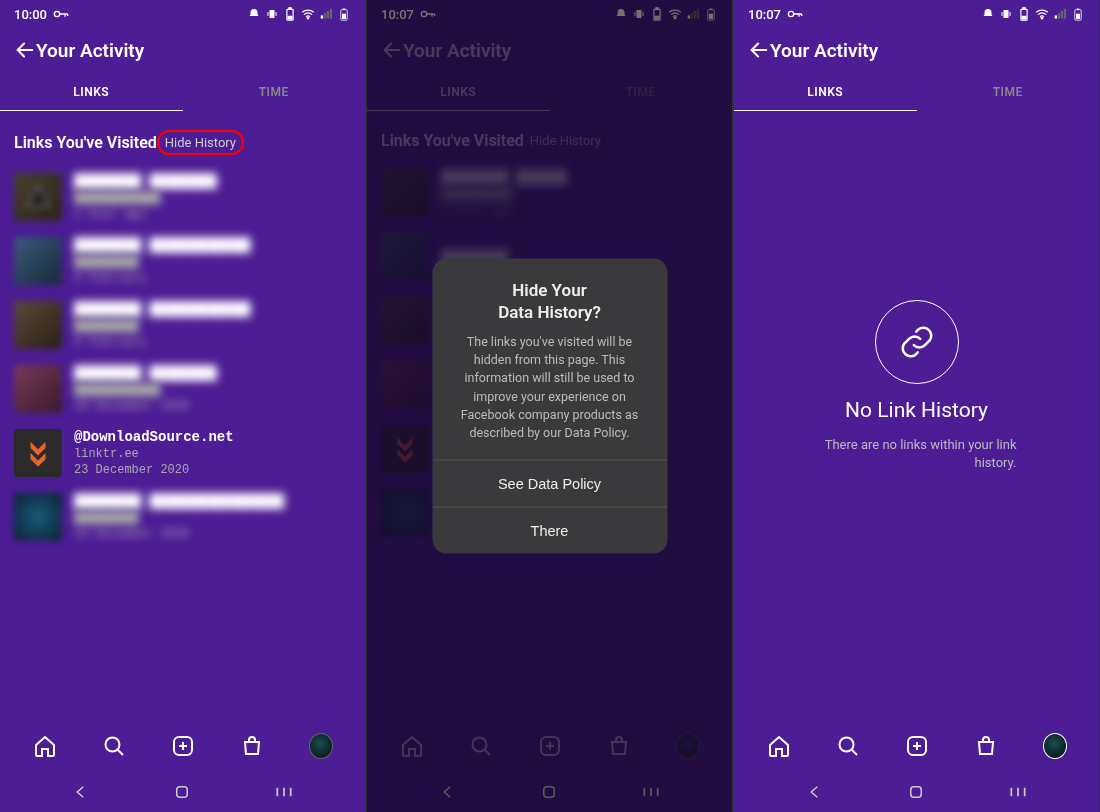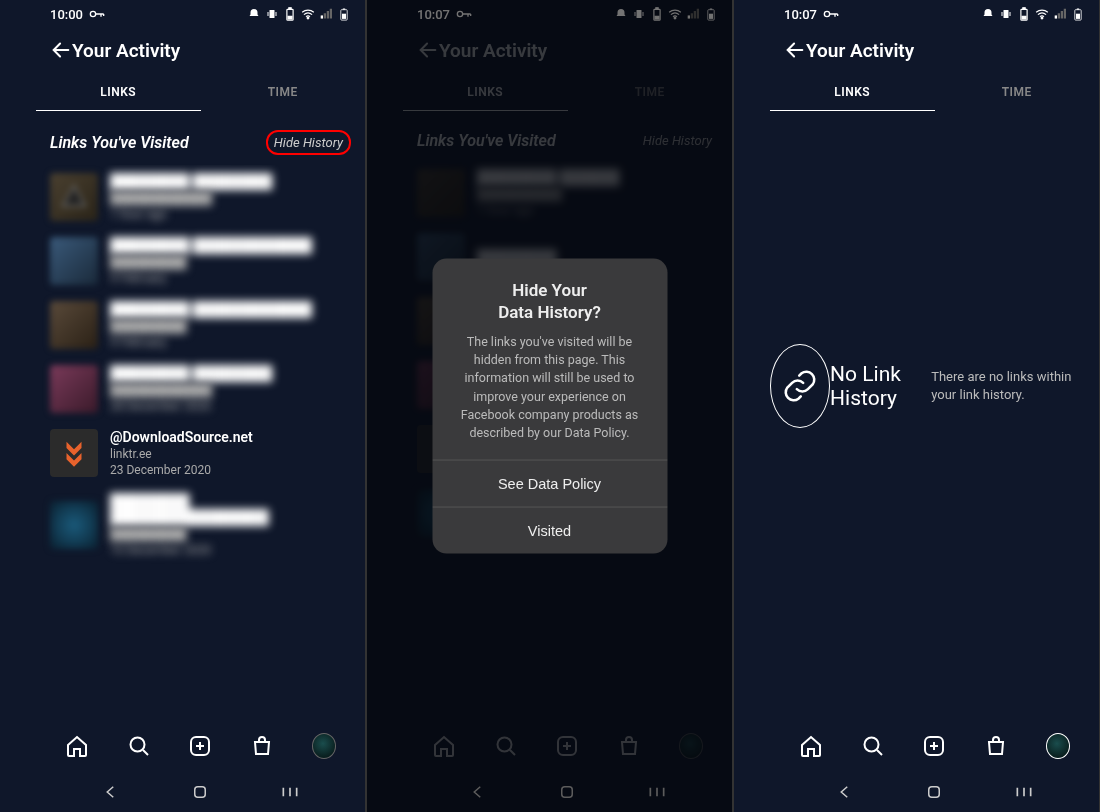--- a/index.html
+++ b/index.html
@@ -8,27 +8,26 @@
     font-family: -apple-system, Roboto, "Helvetica Neue", Arial, sans-serif;
     width: 1100px;
     height: 812px;
     display: flex;
     gap: 2px;
     overflow: hidden;
   }
   .phone {
     width: 365px;
     height: 812px;
-    background: #0f172a;
+    background: #4c1d95;
     color: #fff;
     position: relative;
     display: flex;
     flex-direction: column;
     overflow: hidden;
-    padding-left: 36px;
   }
   
   .status-bar {
     height: 28px;
     display: flex;
     align-items: center;
     justify-content: space-between;
     padding: 0 14px;
     font-size: 13px;
     font-weight: 500;
@@ -67,24 +66,22 @@
   .tab.active::after {
     content: '';
     position: absolute;
     bottom: 0; left: 0; right: 0;
     height: 1.5px;
     background: #fff;
   }
   
   .section-header {
     display: flex;
-    justify-content: space-between;
     align-items: center;
     padding: 18px 14px 10px 14px;
-    font-style: italic;
   }
   .section-title { font-size: 16px; font-weight: 600; }
   .hide-history-btn {
     font-size: 13px;
     color: #ccc;
     padding: 3px 6px;
     border-radius: 12px;
   }
   .red-box { border: 2px solid #ff0000; }
   
@@ -95,21 +92,21 @@
     gap: 12px;
     padding: 8px 14px;
   }
   .link-thumb {
     width: 48px; height: 48px;
     background: #333;
     border-radius: 4px;
     flex-shrink: 0;
     display:flex; align-items:center; justify-content:center;
   }
-  .link-text { flex: 1; display:flex; flex-direction:column; gap:2px;}
+  .link-text { flex: 1; display:flex; flex-direction:column; gap:2px;font-family:Liberation Mono, monospace;}
   .link-title { font-size: 14px; font-weight: 600; color:#fff;}
   .link-sub { font-size: 12px; color: #aaa; }
   .link-date { font-size: 12px; color: #aaa; }
   .blurred .link-title,
   .blurred .link-sub,
   .blurred .link-date { filter: blur(4px); }
   .blurred .link-thumb { filter: blur(3px); }
   
   .bottom-nav {
     height: 52px;
@@ -184,32 +181,32 @@
     font-weight: 600;
   }
   .hide-btn-wrap {
     border: 2.5px solid #ff0000;
     margin: -1px;
   }
   
   .empty-state {
     flex:1;
     display:flex;
-    flex-direction:row;
+    flex-direction:column;
     align-items:center;
     justify-content:center;
-    gap:0;
+    gap:14px;
     padding-bottom:60px;
   }
   .empty-circle {
     width: 84px;height:84px;border:1.5px solid #fff;border-radius:50%;
     display:flex;align-items:center;justify-content:center;
   }
   .empty-title{font-size:21px;font-weight:400;}
-  .empty-sub{font-size:13px;color:#bbb;text-align:left;max-width:200px;line-height:1.4;}
+  .empty-sub{font-size:13px;color:#bbb;text-align:right;max-width:200px;line-height:1.4;}
   
   .dimmed .header-title,
   .dimmed .section-title,
   .dimmed .hide-history-btn,
   .dimmed .tab,
   .dimmed .back-arrow { opacity: 0.45; }
   svg { display:block; }
 </style>
 </head>
 <body>
@@ -553,21 +550,21 @@
   </div>
 
   <div class="dim-overlay"></div>
   <div class="dialog">
     <div class="dialog-title">
       <span>Hide Your</span><br>
       <span>Data History?</span>
     </div>
     <div class="dialog-body">The links you've visited will be hidden from this page. This information will still be used to improve your experience on Facebook company products as described by our Data Policy.</div>
     <button class="dialog-btn">See Data Policy</button>
-    <button class="dialog-btn" style="border-bottom:none;">Visited</button>
+    <button class="dialog-btn" style="border-bottom:none;">There</button>
   </div>
 </div>
 
 <div class="phone">
   <div class="status-bar">
     <div class="status-left">
       <span>10:07</span>
       <span>
           <svg width="16" height="10" viewBox="0 0 24 14" fill="none" stroke="#fff" stroke-width="2">
             <circle cx="6" cy="7" r="4"></circle>

